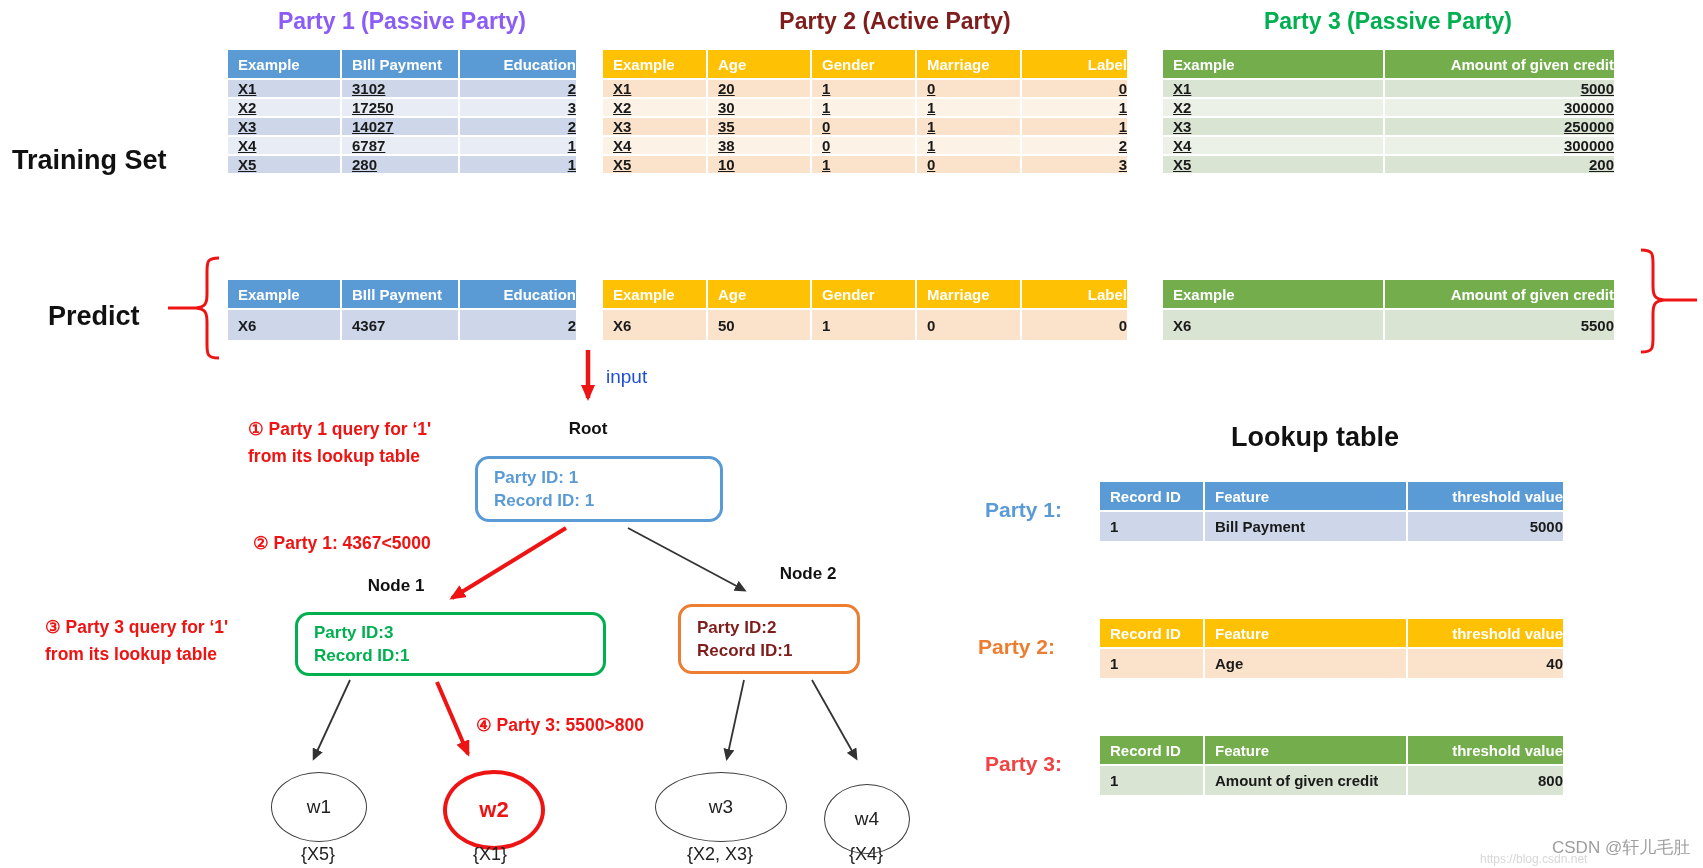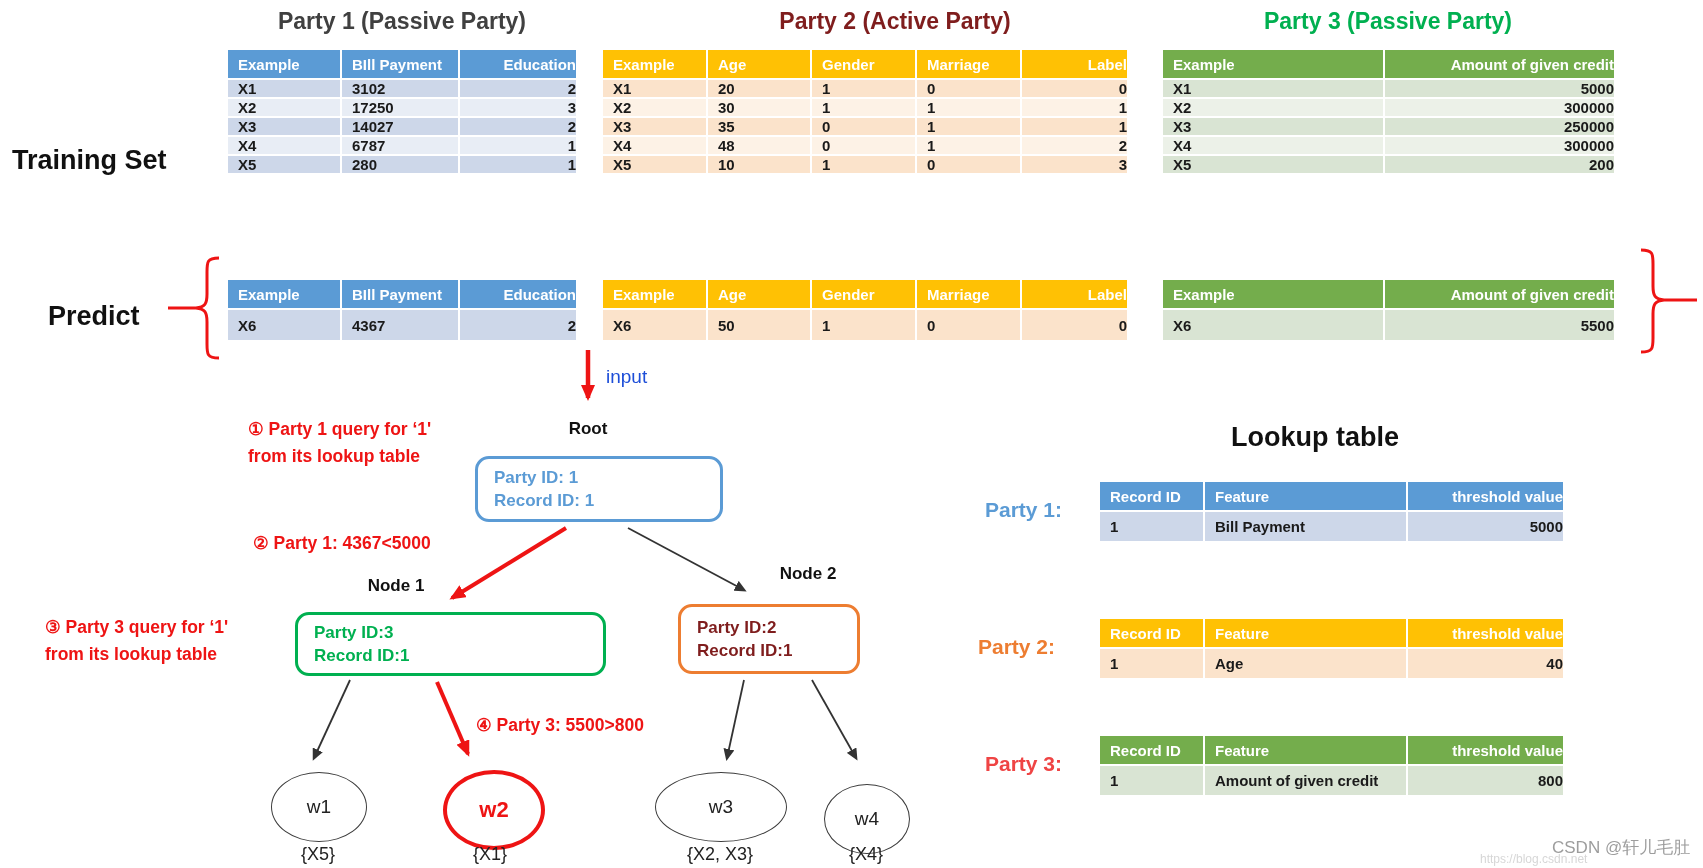--- a/index.html
+++ b/index.html
@@ -12,21 +12,21 @@
   .party-title{font-size:23px;font-weight:bold;text-align:center;width:300px;}
   .lookup-title{font-size:27px;font-weight:bold;color:#111;width:300px;text-align:center;}
   .lookup-party{font-size:21px;font-weight:bold;}
 
   
   table.dtable{border-collapse:separate;border-spacing:0 2px;table-layout:fixed;}
   table.dtable th,table.dtable td{font-size:15px;font-weight:bold;text-align:left;
      padding:0 0 0 10px;border-right:2px solid #fff;overflow:hidden;white-space:nowrap;}
   table.dtable th:last-child,table.dtable td:last-child{border-right:none;text-align:right;}
   table.dtable th{color:#fff;height:28px;}
-  table.train td{height:14px;color:#1a1a1a;}
+  table.train td{height:14px;color:#1a1a1a;text-decoration:underline;}
   table.predict td{height:30px;color:#1a1a1a;margin-top:12px;}
   table.lookup td{height:29px;color:#1a1a1a;}
   table.blue th{background:#5B9BD5;}
   table.blue tbody tr:nth-child(odd) td{background:#cdd7e9;}
   table.blue tbody tr:nth-child(even) td{background:#e8edf5;}
   table.orange th{background:#FFC104;}
   table.orange tbody tr:nth-child(odd) td{background:#fbe3cb;}
   table.orange tbody tr:nth-child(even) td{background:#fdf2e6;}
   table.green th{background:#74AD4C;}
   table.green tbody tr:nth-child(odd) td{background:#d9e4d3;}
@@ -53,21 +53,21 @@
   svg.overlay{position:absolute;left:0;top:0;}
 </style>
 </head>
 <body>
 
 <div id="canvas">
 
   <div class="abs big-label" style="left:12px;top:145px;">Training Set</div>
   <div class="abs big-label" style="left:48px;top:301px;">Predict</div>
 
-  <div class="abs party-title" style="left:252px;top:8px;color:#404040;">Party 1 (Passive Party)</div>
+  <div class="abs party-title" style="left:252px;top:8px;color:#8b5cf6;">Party 1 (Passive Party)</div>
   <div class="abs party-title" style="left:745px;top:8px;color:#7f1d1d;">Party 2 (Active Party)</div>
   <div class="abs party-title" style="left:1238px;top:8px;color:#00B050;">Party 3 (Passive Party)</div>
 
   <table class="abs dtable train blue" style="left:228px;top:48px;width:348px;">
     <colgroup>
         <col style="width:114px">
         <col style="width:118px">
         <col style="width:116px">
       </colgroup>
     <thead>
@@ -161,21 +161,21 @@
         </tr>
         <tr>
           <td>X3</td>
           <td>35</td>
           <td>0</td>
           <td>1</td>
           <td>1</td>
         </tr>
         <tr>
           <td>X4</td>
-          <td>48</td>
+          <td>38</td>
           <td>0</td>
           <td>1</td>
           <td>2</td>
         </tr>
         <tr>
           <td>X5</td>
           <td>10</td>
           <td>1</td>
           <td>0</td>
           <td>3</td>

